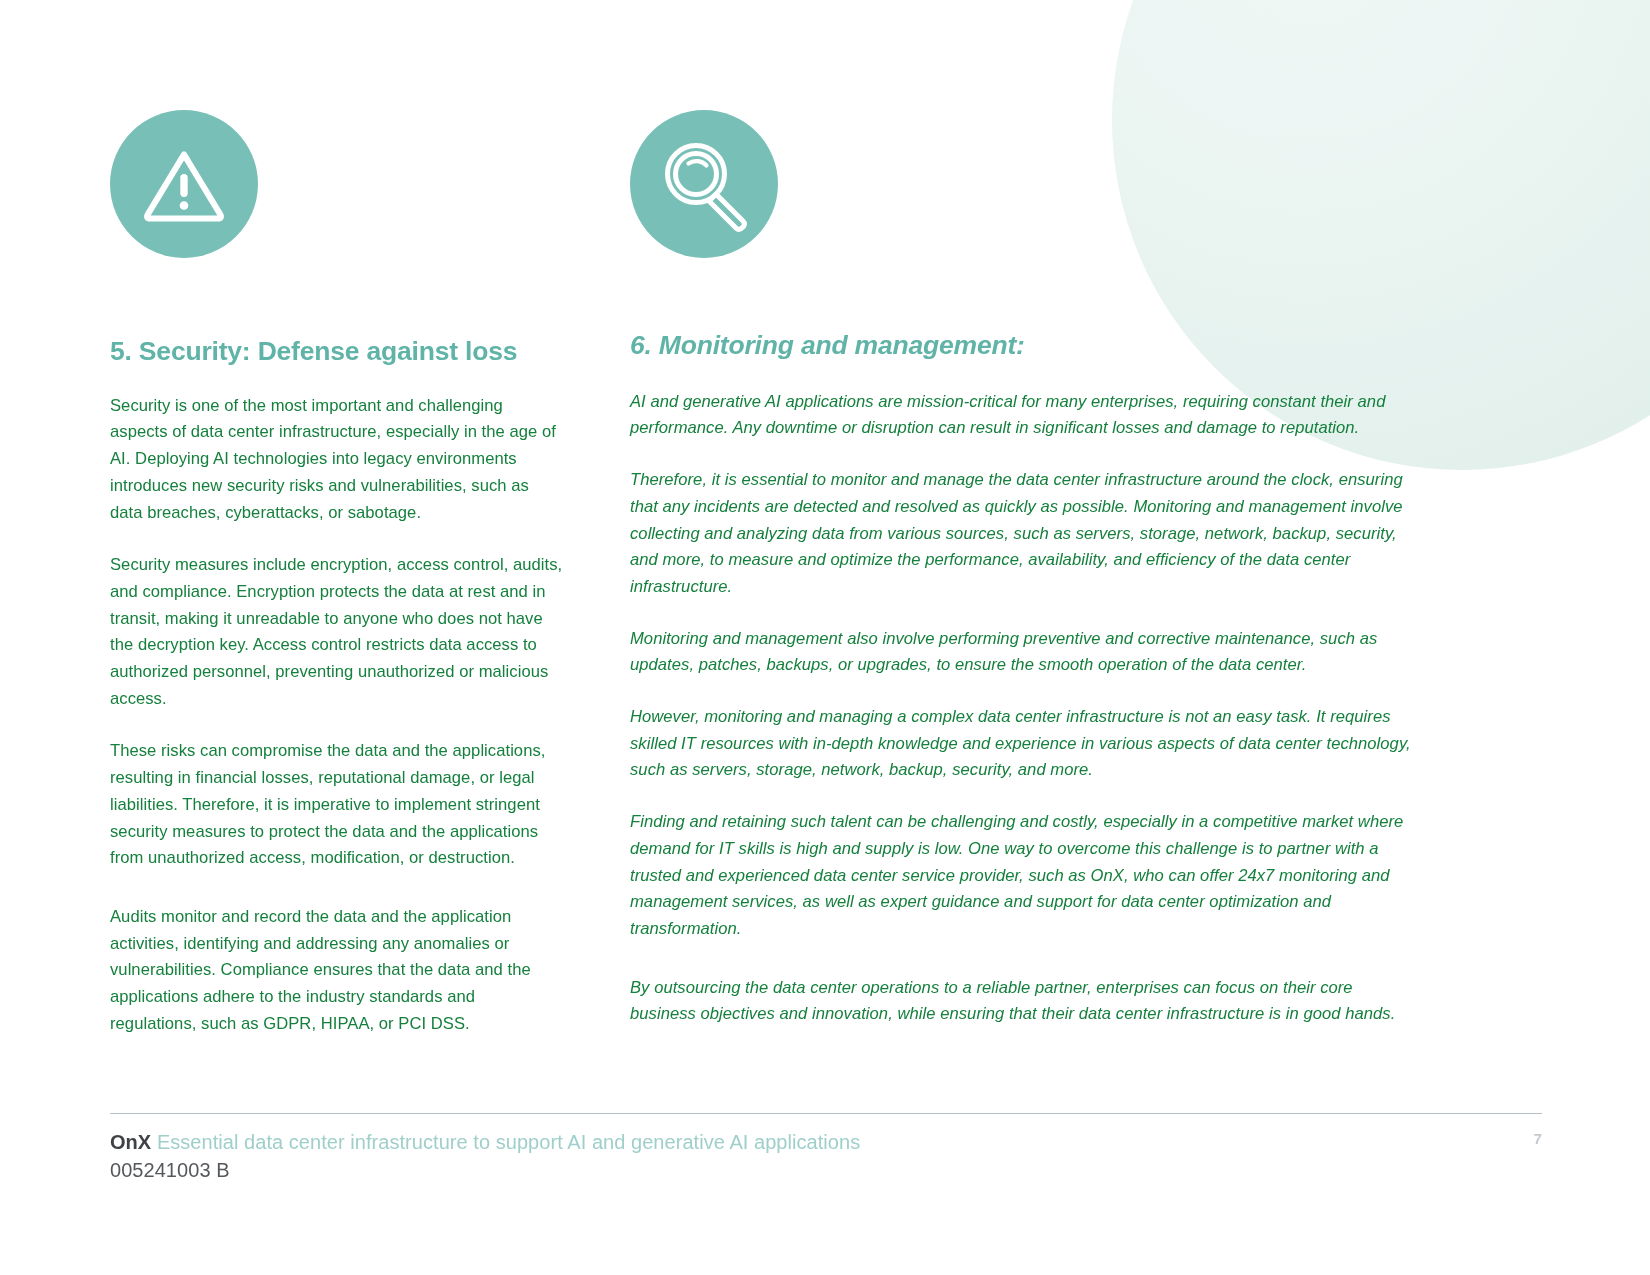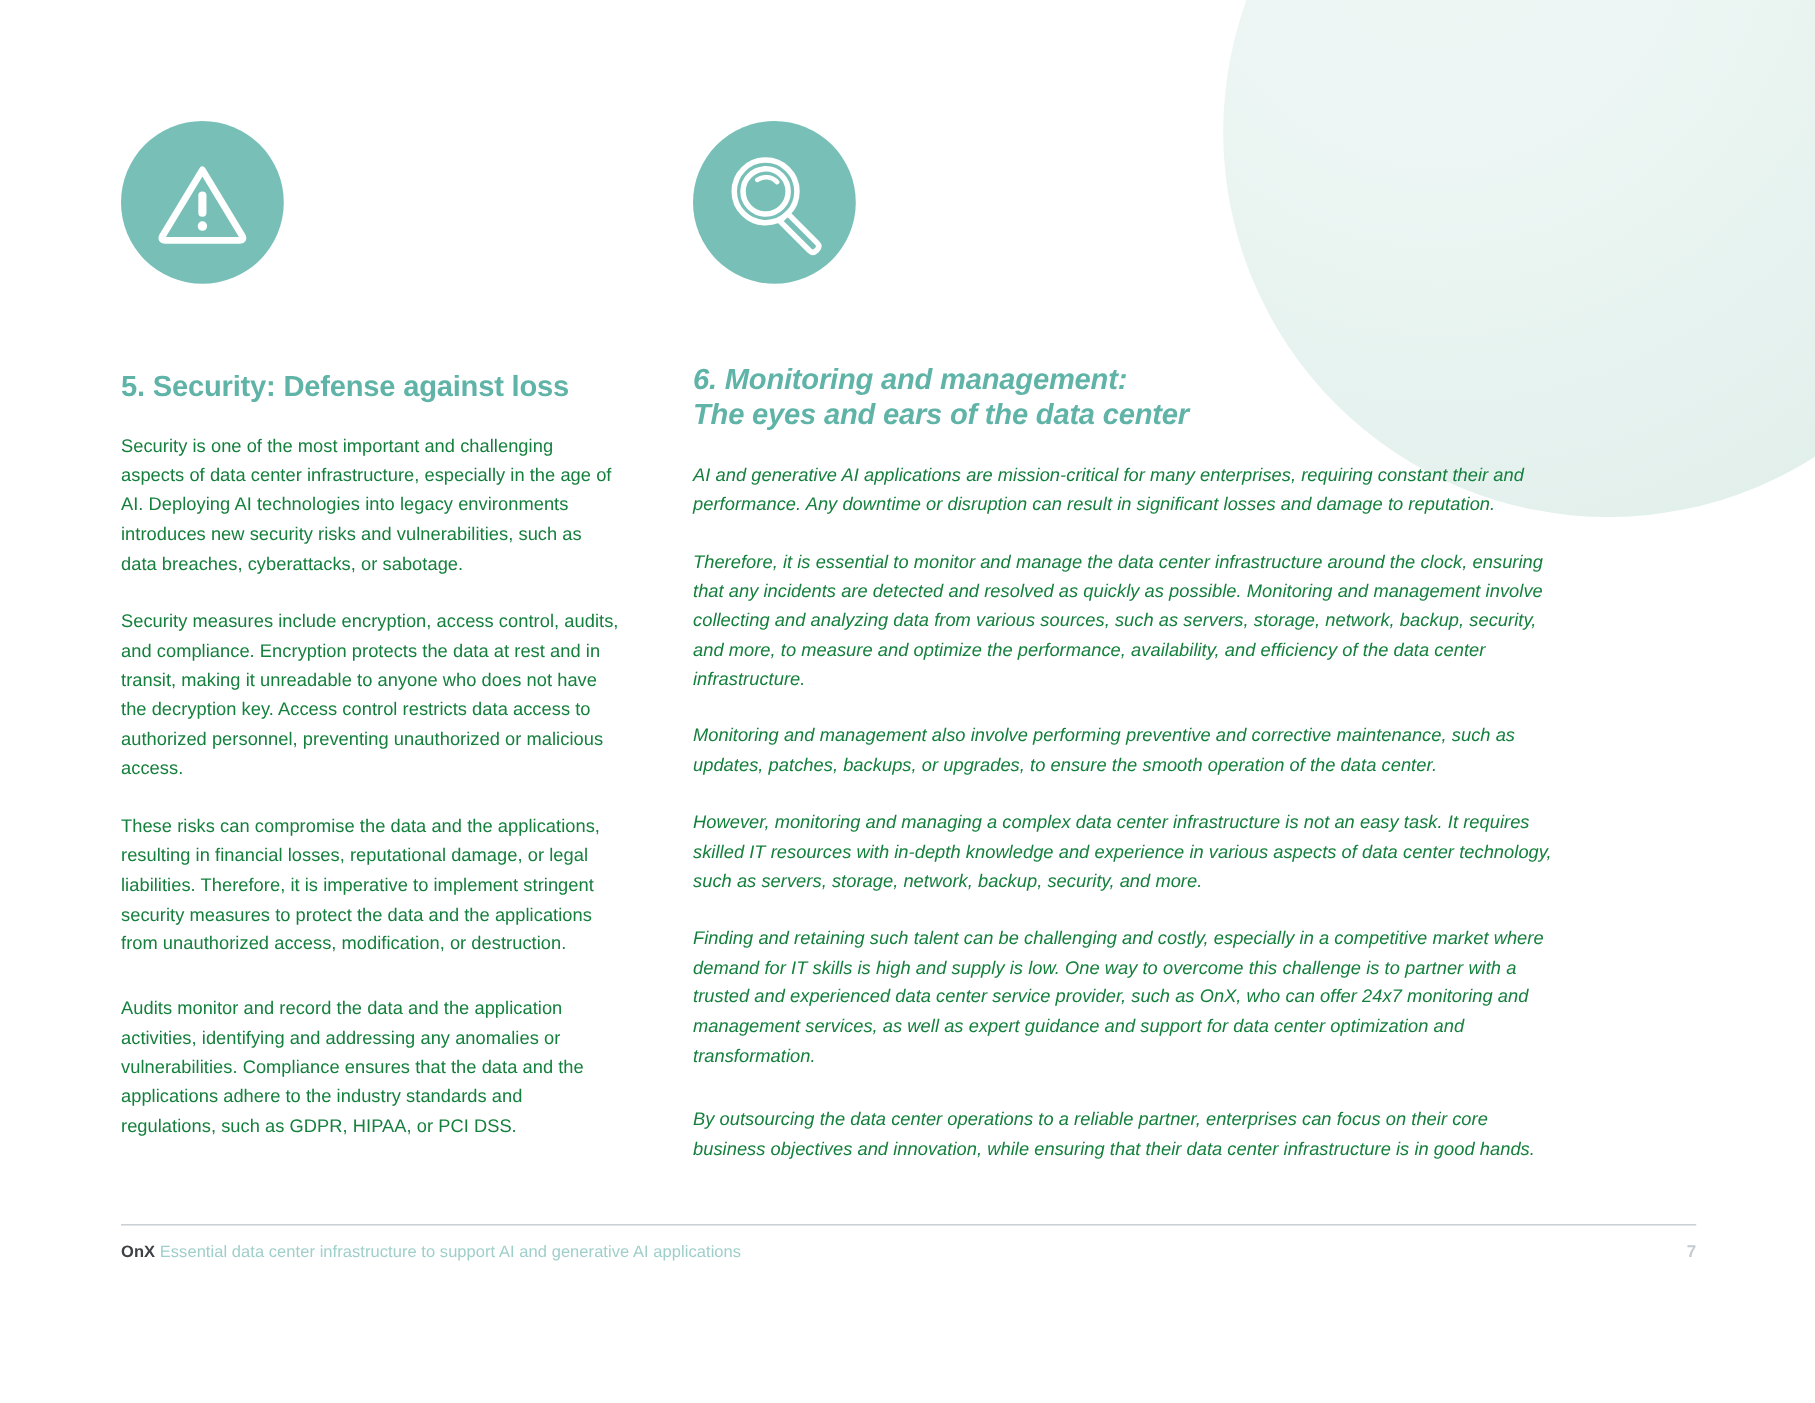--- a/index.html
+++ b/index.html
@@ -100,21 +100,21 @@
   .footer {
     position: absolute;
     left: 110px;
     top: 1128px;
     width: 1432px;
     display: flex;
     align-items: flex-start;
     justify-content: space-between;
   }
   .footer-left {
-    font-size: 15px;
+    font-size: 20px;
     line-height: 1.42;
     letter-spacing: 0.05px;
   }
   .footer-brand {
     color: #3e4145;
     font-weight: bold;
   }
   .footer-doc-title {
     color: #9fcfca;
   }
@@ -167,36 +167,36 @@
           <circle cx="42" cy="40" r="28.5" fill="none" stroke="#ffffff" stroke-width="5"></circle>
           <circle cx="42" cy="40" r="20.5" fill="none" stroke="#ffffff" stroke-width="5"></circle>
           <path d="M34.5 29.5 A14 14 0 0 1 52.5 31.5" fill="none" stroke="#ffffff" stroke-width="4.2" stroke-linecap="round"></path>
           <path d="M62 60 L89 87 Q92 90 88.5 93.5 Q85 97 82 94 L55 67 Z" fill="none" stroke="#ffffff" stroke-width="5" stroke-linejoin="round"></path>
         </svg>
       </div>
 
       <div class="heading-wrap-right">
         <h2 class="section-heading">
           <span class="line2">6. Monitoring and management:</span>
-          <span class="line2">The eyes and ears of the data center</span>
         </h2>
       </div>
 
       <p class="body-para">AI and generative AI applications are mission-critical for many enterprises, requiring constant their and performance. Any downtime or disruption can result in significant losses and damage to reputation.</p>
       <p class="body-para">Therefore, it is essential to monitor and manage the data center infrastructure around the clock, ensuring that any incidents are detected and resolved as quickly as possible. Monitoring and management involve collecting and analyzing data from various sources, such as servers, storage, network, backup, security, and more, to measure and optimize the performance, availability, and efficiency of the data center infrastructure.</p>
       <p class="body-para">Monitoring and management also involve performing preventive and corrective maintenance, such as updates, patches, backups, or upgrades, to ensure the smooth operation of the data center.</p>
       <p class="body-para">However, monitoring and managing a complex data center infrastructure is not an easy task. It requires skilled IT resources with in-depth knowledge and experience in various aspects of data center technology, such as servers, storage, network, backup, security, and more.</p>
       <p class="body-para">Finding and retaining such talent can be challenging and costly, especially in a competitive market where demand for IT skills is high and supply is low. One way to overcome this challenge is to partner with a trusted and experienced data center service provider, such as OnX, who can offer 24x7 monitoring and management services, as well as expert guidance and support for data center optimization and transformation.</p>
       <p class="body-para">By outsourcing the data center operations to a reliable partner, enterprises can focus on their core business objectives and innovation, while ensuring that their data center infrastructure is in good hands.</p>
     </div>
 
   </div>
 
   <div class="footer-rule"></div>
 
   <div class="footer">
     <div class="footer-left">
       <span class="footer-brand">OnX</span><span>&nbsp;</span><span class="footer-doc-title">Essential data center infrastructure to support AI and generative AI applications</span>
+      <span class="footer-code">005241003 B</span>
     </div>
     <div class="page-number">7</div>
   </div>
 
 </div>
 
 </body></html>

